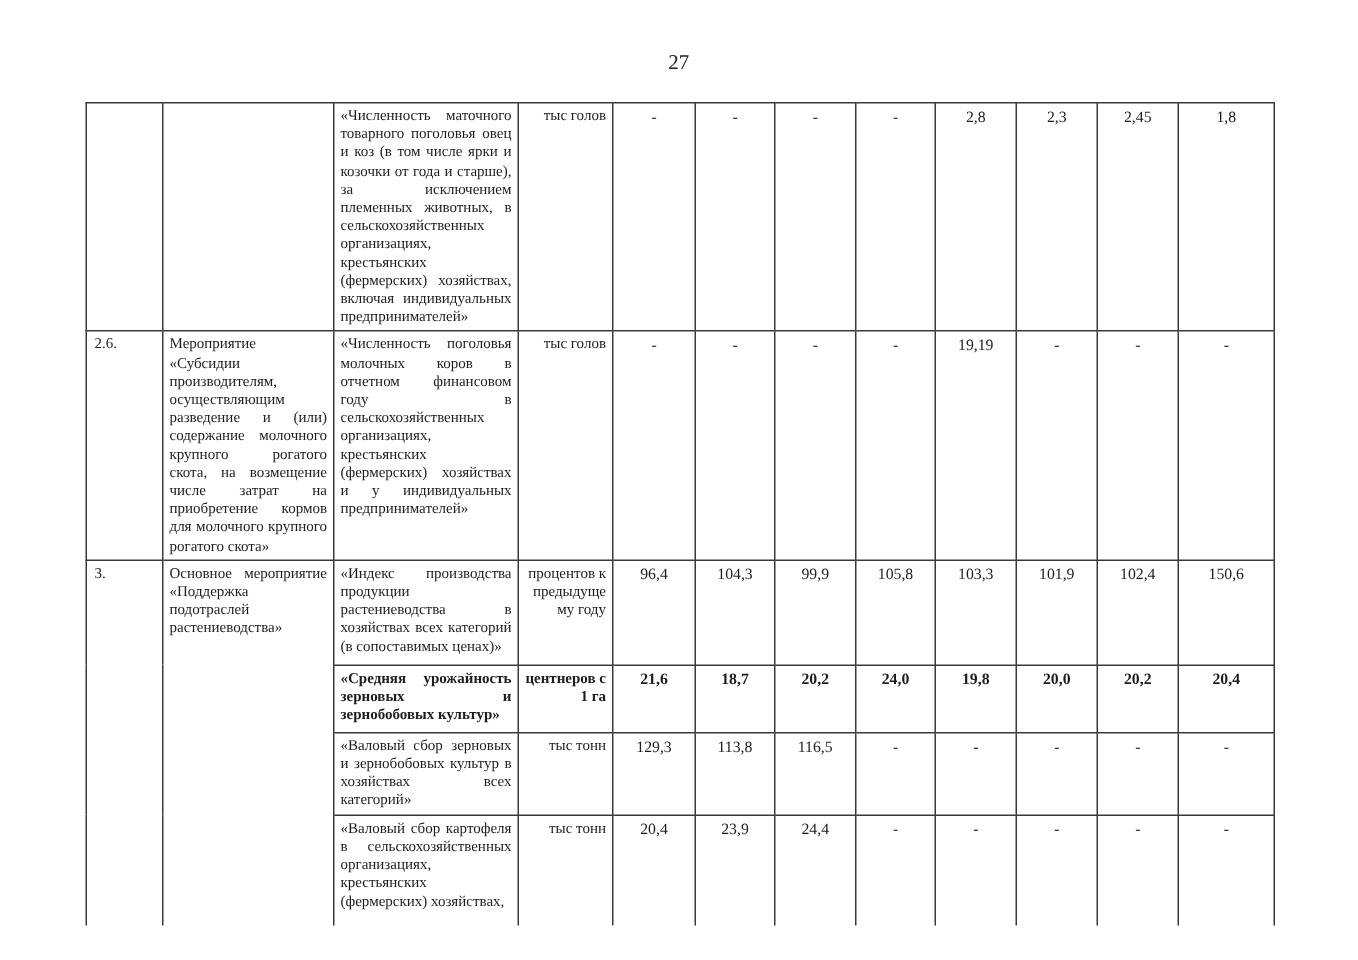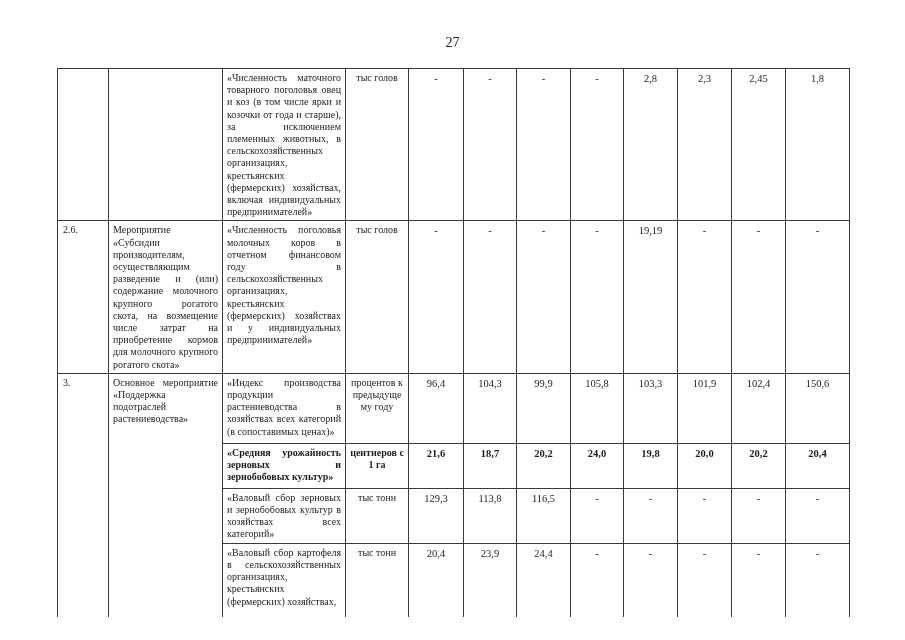--- a/index.html
+++ b/index.html
@@ -21,21 +21,21 @@
   .report-table td{
     border:1px solid #3a3a3a;
     vertical-align:top;
     padding:3px 4px 2px 4px;
     overflow:hidden;
     word-wrap:break-word;
   }
   .report-table td.num-cell{text-align:left;padding-left:5px;margin-left:17px;}
   .report-table td.desc-cell,
   .report-table td.indicator-cell{text-align:justify;}
-  .report-table td.unit-cell{text-align:center;}
+  .report-table td.unit-cell{text-align:right;}
   .report-table td.value-cell{text-align:center;font-size:10.5px;padding-top:4px;}
   .report-table tr:last-child > td{border-bottom:none;}
   .report-table td.no-bottom{border-bottom:none;}
 </style>
 </head>
 <body>
 
 <div class="page">
   <div class="page-number">27</div>
 

